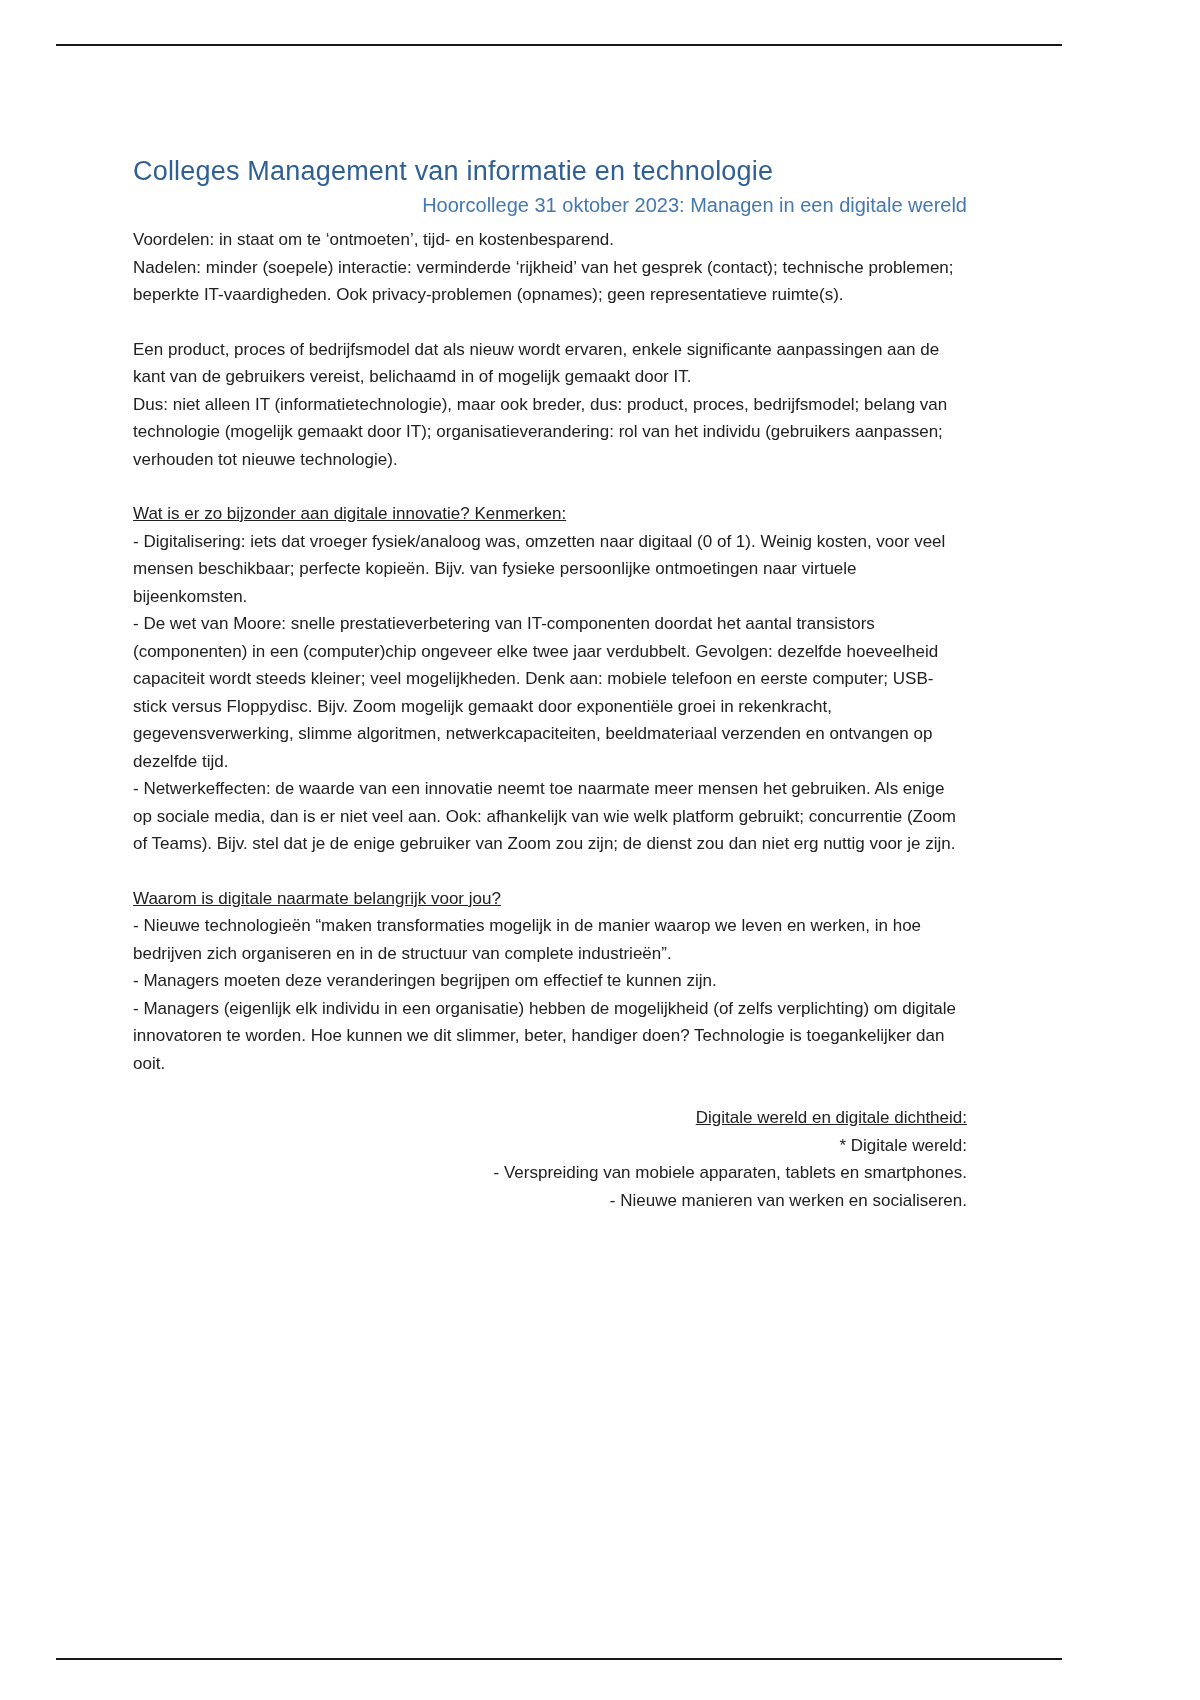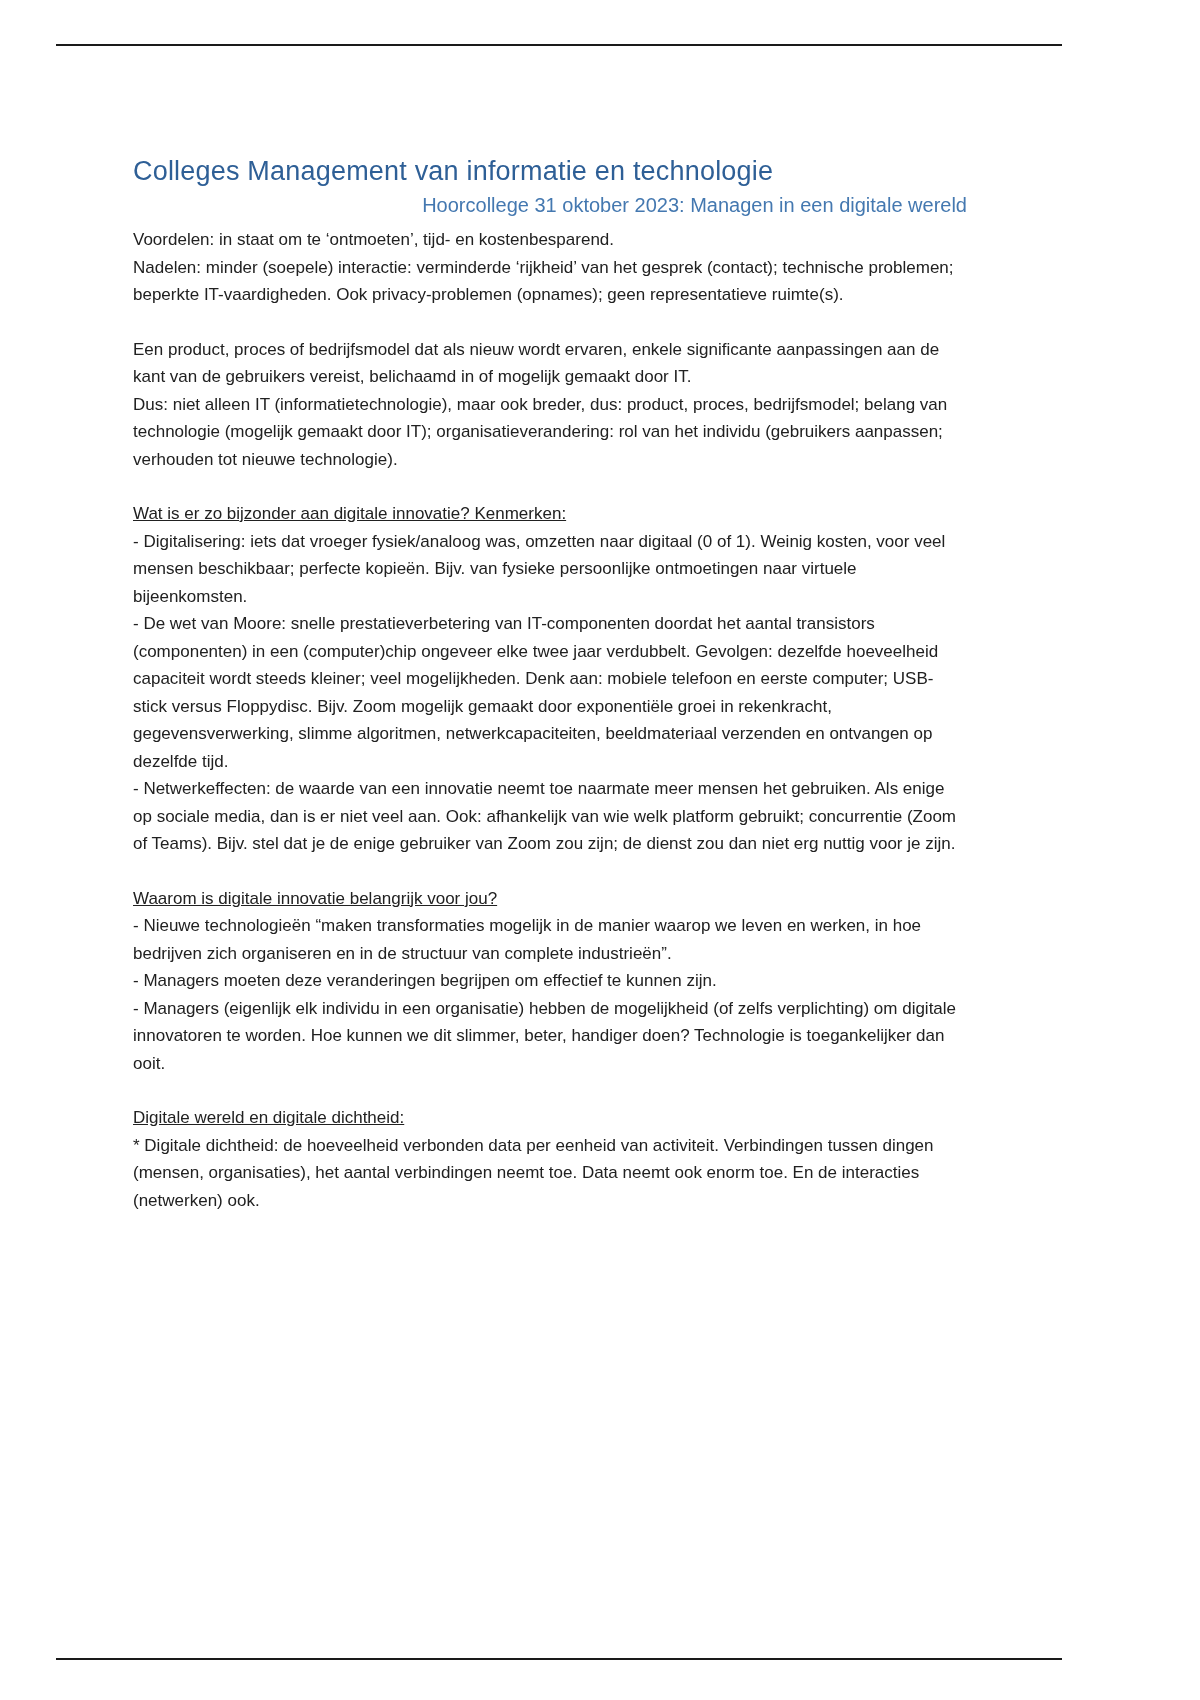--- a/index.html
+++ b/index.html
@@ -46,21 +46,21 @@
   }
   h3 {
     font-size: 17px;
     font-weight: 400;
     line-height: 27.5px;
     text-decoration: underline;
     margin: 0;
     color: var(--body_text, #212121);
   }
   section { margin: 0 0 27px 0; }
-  section:last-child { margin-bottom: 0; }
+  section:last-child { margin-bottom: 0; text-align: right; }
   p {
     font-size: 17px;
     line-height: 27.5px;
     margin: 0;
     white-space: pre-line;
   }
   p + p { margin-top: 27px; }
 </style>
 </head>
 <body>
@@ -83,26 +83,28 @@
   </section>
 
   <section>
     <h3>Wat is er zo bijzonder aan digitale innovatie? Kenmerken:</h3>
     <p>- Digitalisering: iets dat vroeger fysiek/analoog was, omzetten naar digitaal (0 of 1). Weinig kosten, voor veel mensen beschikbaar; perfecte kopieën. Bijv. van fysieke persoonlijke ontmoetingen naar virtuele bijeenkomsten.
 - De wet van Moore: snelle prestatieverbetering van IT-componenten doordat het aantal transistors (componenten) in een (computer)chip ongeveer elke twee jaar verdubbelt. Gevolgen: dezelfde hoeveelheid capaciteit wordt steeds kleiner; veel mogelijkheden. Denk aan: mobiele telefoon en eerste computer; USB-stick versus Floppydisc. Bijv. Zoom mogelijk gemaakt door exponentiële groei in rekenkracht, gegevensverwerking, slimme algoritmen, netwerkcapaciteiten, beeldmateriaal verzenden en ontvangen op dezelfde tijd.
 - Netwerkeffecten: de waarde van een innovatie neemt toe naarmate meer mensen het gebruiken. Als enige op sociale media, dan is er niet veel aan. Ook: afhankelijk van wie welk platform gebruikt; concurrentie (Zoom of Teams). Bijv. stel dat je de enige gebruiker van Zoom zou zijn; de dienst zou dan niet erg nuttig voor je zijn.</p>
   </section>
 
   <section>
-    <h3>Waarom is digitale innovatie belangrijk voor jou?</h3>
+    <h3>Waarom is digitale naarmate belangrijk voor jou?</h3>
     <p>- Nieuwe technologieën “maken transformaties mogelijk in de manier waarop we leven en werken, in hoe bedrijven zich organiseren en in de structuur van complete industrieën”.
 - Managers moeten deze veranderingen begrijpen om effectief te kunnen zijn.
 - Managers (eigenlijk elk individu in een organisatie) hebben de mogelijkheid (of zelfs verplichting) om digitale innovatoren te worden. Hoe kunnen we dit slimmer, beter, handiger doen? Technologie is toegankelijker dan ooit.</p>
   </section>
 
   <section>
     <h3>Digitale wereld en digitale dichtheid:</h3>
-    <p>* Digitale dichtheid: de hoeveelheid verbonden data per eenheid van activiteit. Verbindingen tussen dingen (mensen, organisaties), het aantal verbindingen neemt toe. Data neemt ook enorm toe. En de interacties (netwerken) ook.</p>
+    <p>* Digitale wereld:
+- Verspreiding van mobiele apparaten, tablets en smartphones.
+- Nieuwe manieren van werken en socialiseren.</p>
   </section>
 
 </div>
 
 <div class="page-rule rule-bottom"></div>
 
 </body></html>

